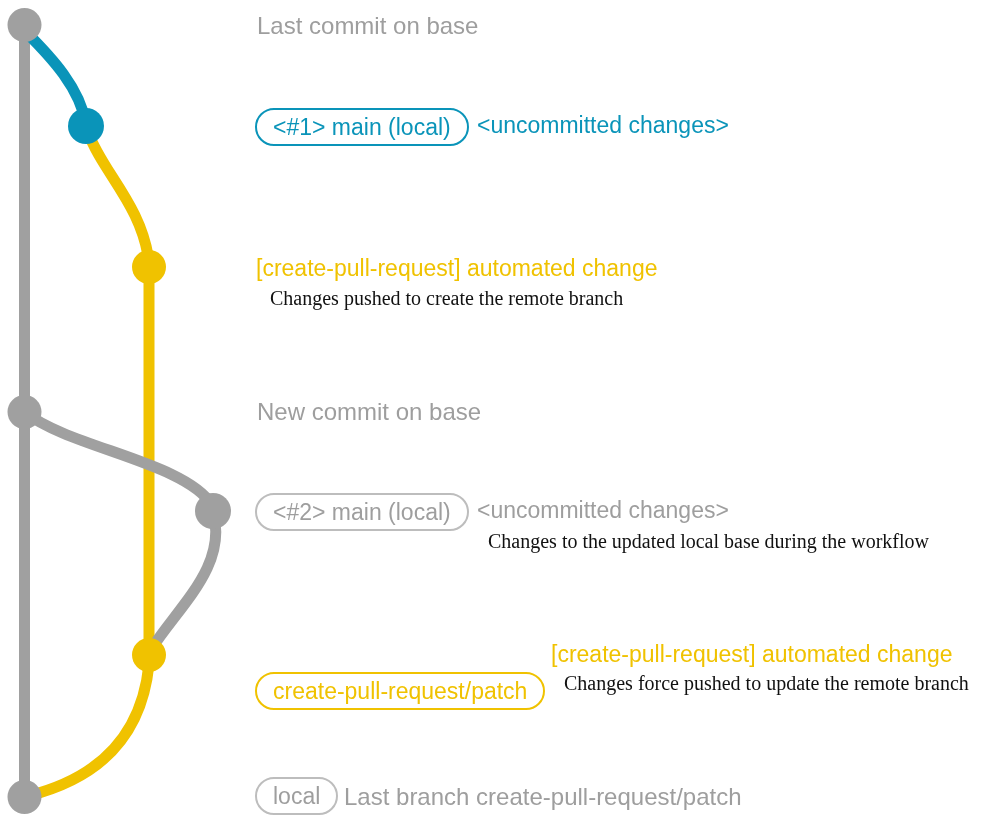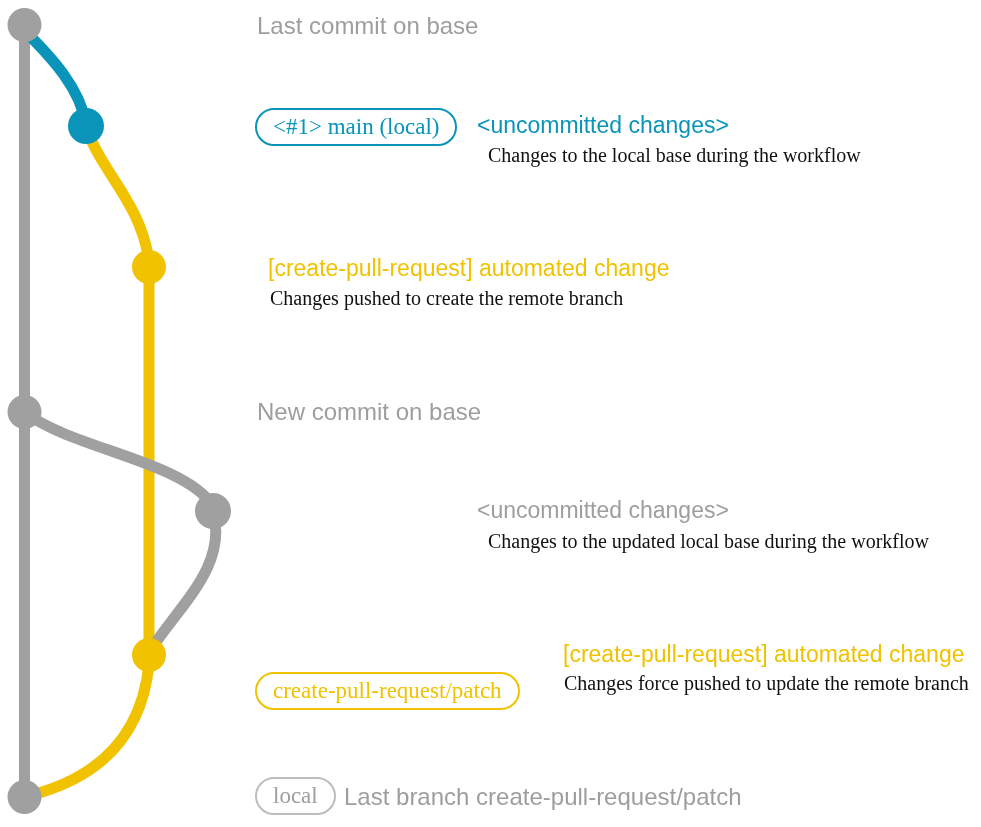--- a/index.html
+++ b/index.html
@@ -19,41 +19,41 @@
     color: var(--c-gray_text, #9e9e9e);
     white-space: nowrap;
   }
   .heading {
     position: absolute;
     font-family: "Liberation Sans", sans-serif;
     font-size: 23px;
     white-space: nowrap;
   }
   .heading.teal   { color: var(--c-teal, #0a94b9); }
-  .heading.yellow { color: var(--c-yellow, #f0c200); margin-left: 12px; }
+  .heading.yellow { color: var(--c-yellow, #f0c200); }
   .heading.gray   { color: var(--c-gray_text, #9e9e9e); font-size: 24px; }
   .caption {
     position: absolute;
     font-family: "Liberation Serif", serif;
     font-size: 20px;
     color: var(--c-caption_text, #111);
     white-space: nowrap;
   }
   .badge {
     position: absolute;
     box-sizing: border-box;
     height: 38px;
     display: inline-flex;
     align-items: center;
     justify-content: center;
     padding: 0 16px;
     border-radius: 19px;
     border: 2px solid;
     background: #ffffff;
-    font-family: Liberation Serif, serif;
+    font-family: Liberation Sans, sans-serif;
     font-size: 23px;
     white-space: nowrap;
   }
   .badge.teal   { color: var(--c-teal, #0a94b9);      border-color: var(--c-teal, #0a94b9); }
   .badge.yellow { color: var(--c-yellow, #f0c200);    border-color: var(--c-yellow, #f0c200); margin-top: 36px; }
   .badge.gray   { color: var(--c-gray_text, #9e9e9e); border-color: var(--c-gray_border, #bdbdbd); }
 </style>
 </head>
 <body>
 
@@ -81,27 +81,27 @@
     <circle cx="24.5" cy="412" r="17" style="fill: var(--c-gray_line, #A0A0A0)"></circle>
     <circle cx="213" cy="511" r="18" style="fill: var(--c-gray_line, #A0A0A0)"></circle>
     <circle cx="149" cy="655" r="17" style="fill: var(--c-yellow, #F0C200)"></circle>
     <circle cx="24.5" cy="797" r="17" style="fill: var(--c-gray_line, #A0A0A0)"></circle>
   </svg>
 
   <div class="title" style="left:257px; top:12px">Last commit on base</div>
 
   <div class="badge teal" style="left:255px; top:108px">&lt;#1&gt; main (local)</div>
   <div class="heading teal" style="left:477px; top:112px">&lt;uncommitted changes&gt;</div>
-  <div class="caption" style="left:488px; top:144px">Changes to the local base during the workflow</div>
 
   <div class="heading yellow" style="left:256px; top:255px">[create-pull-request] automated change</div>
   <div class="caption" style="left:270px; top:287px">Changes pushed to create the remote branch</div>
 
   <div class="title" style="left:257px; top:398px">New commit on base</div>
 
+  <div class="badge gray" style="left:255px; top:493px">&lt;#2&gt; main (local)</div>
   <div class="heading gray" style="left:477px; top:497px; font-size:23px">&lt;uncommitted changes&gt;</div>
   <div class="caption" style="left:488px; top:530px">Changes to the updated local base during the workflow</div>
 
   <div class="badge yellow" style="left:255px; top:636px">create-pull-request/patch</div>
   <div class="heading yellow" style="left:551px; top:641px">[create-pull-request] automated change</div>
   <div class="caption" style="left:564px; top:672px">Changes force pushed to update the remote branch</div>
 
   <div class="badge gray" style="left:255px; top:777px">local</div>
   <div class="heading gray" style="left:344px; top:783px">Last branch create-pull-request/patch</div>
 

